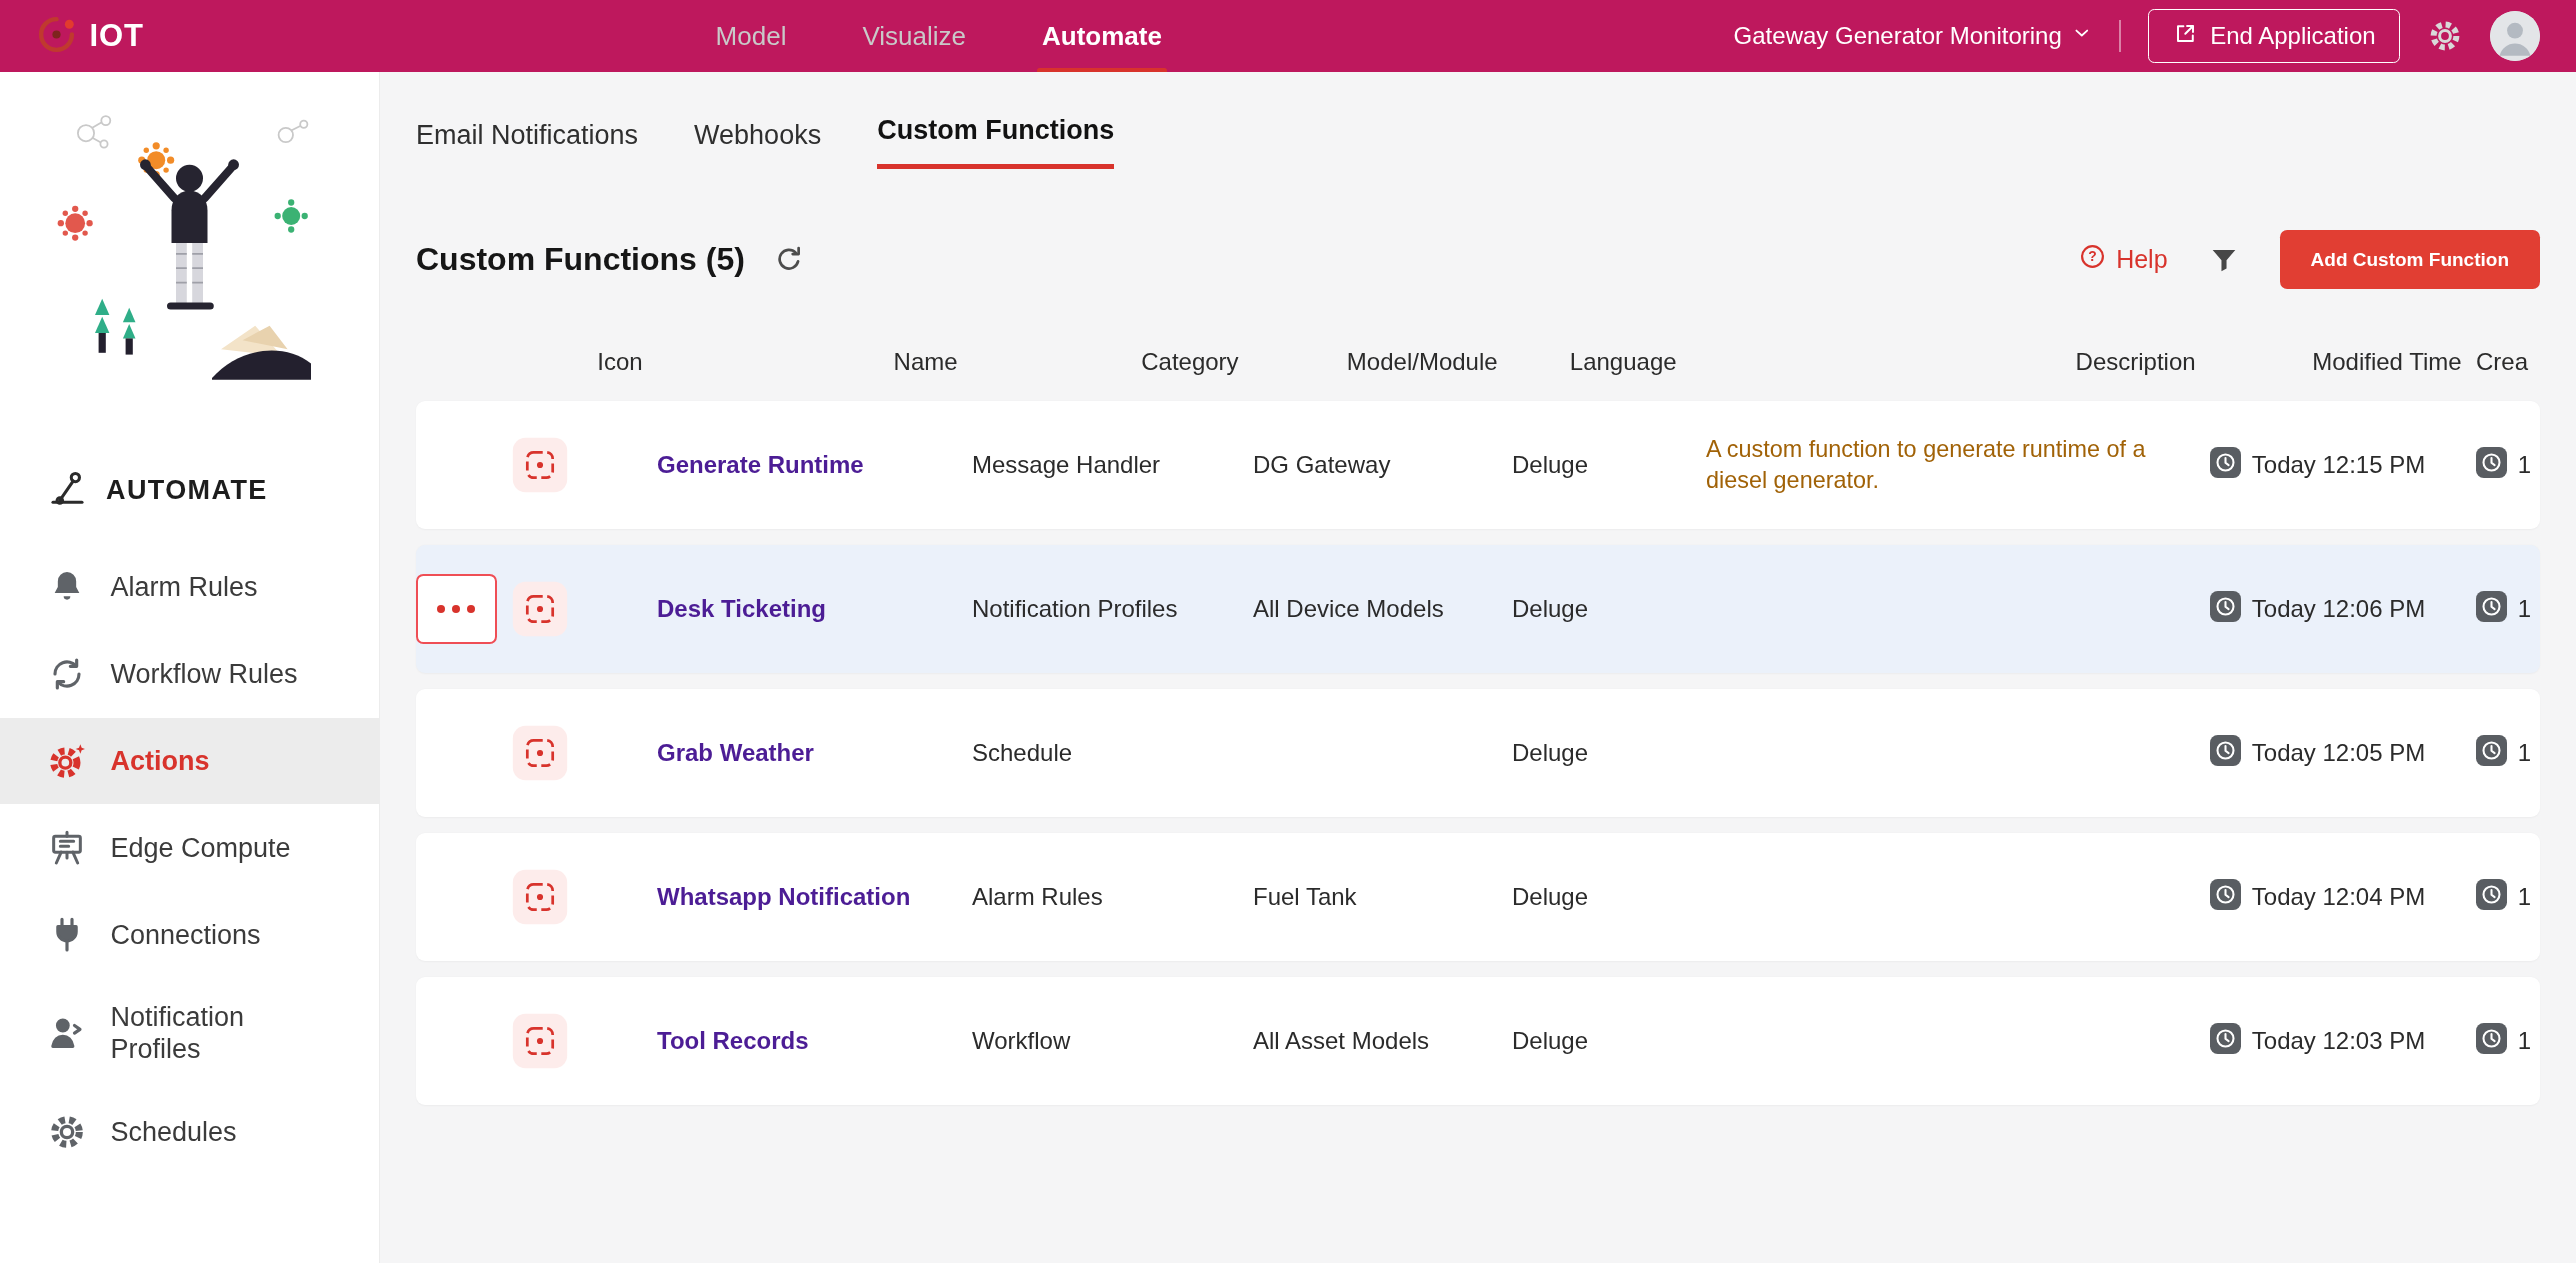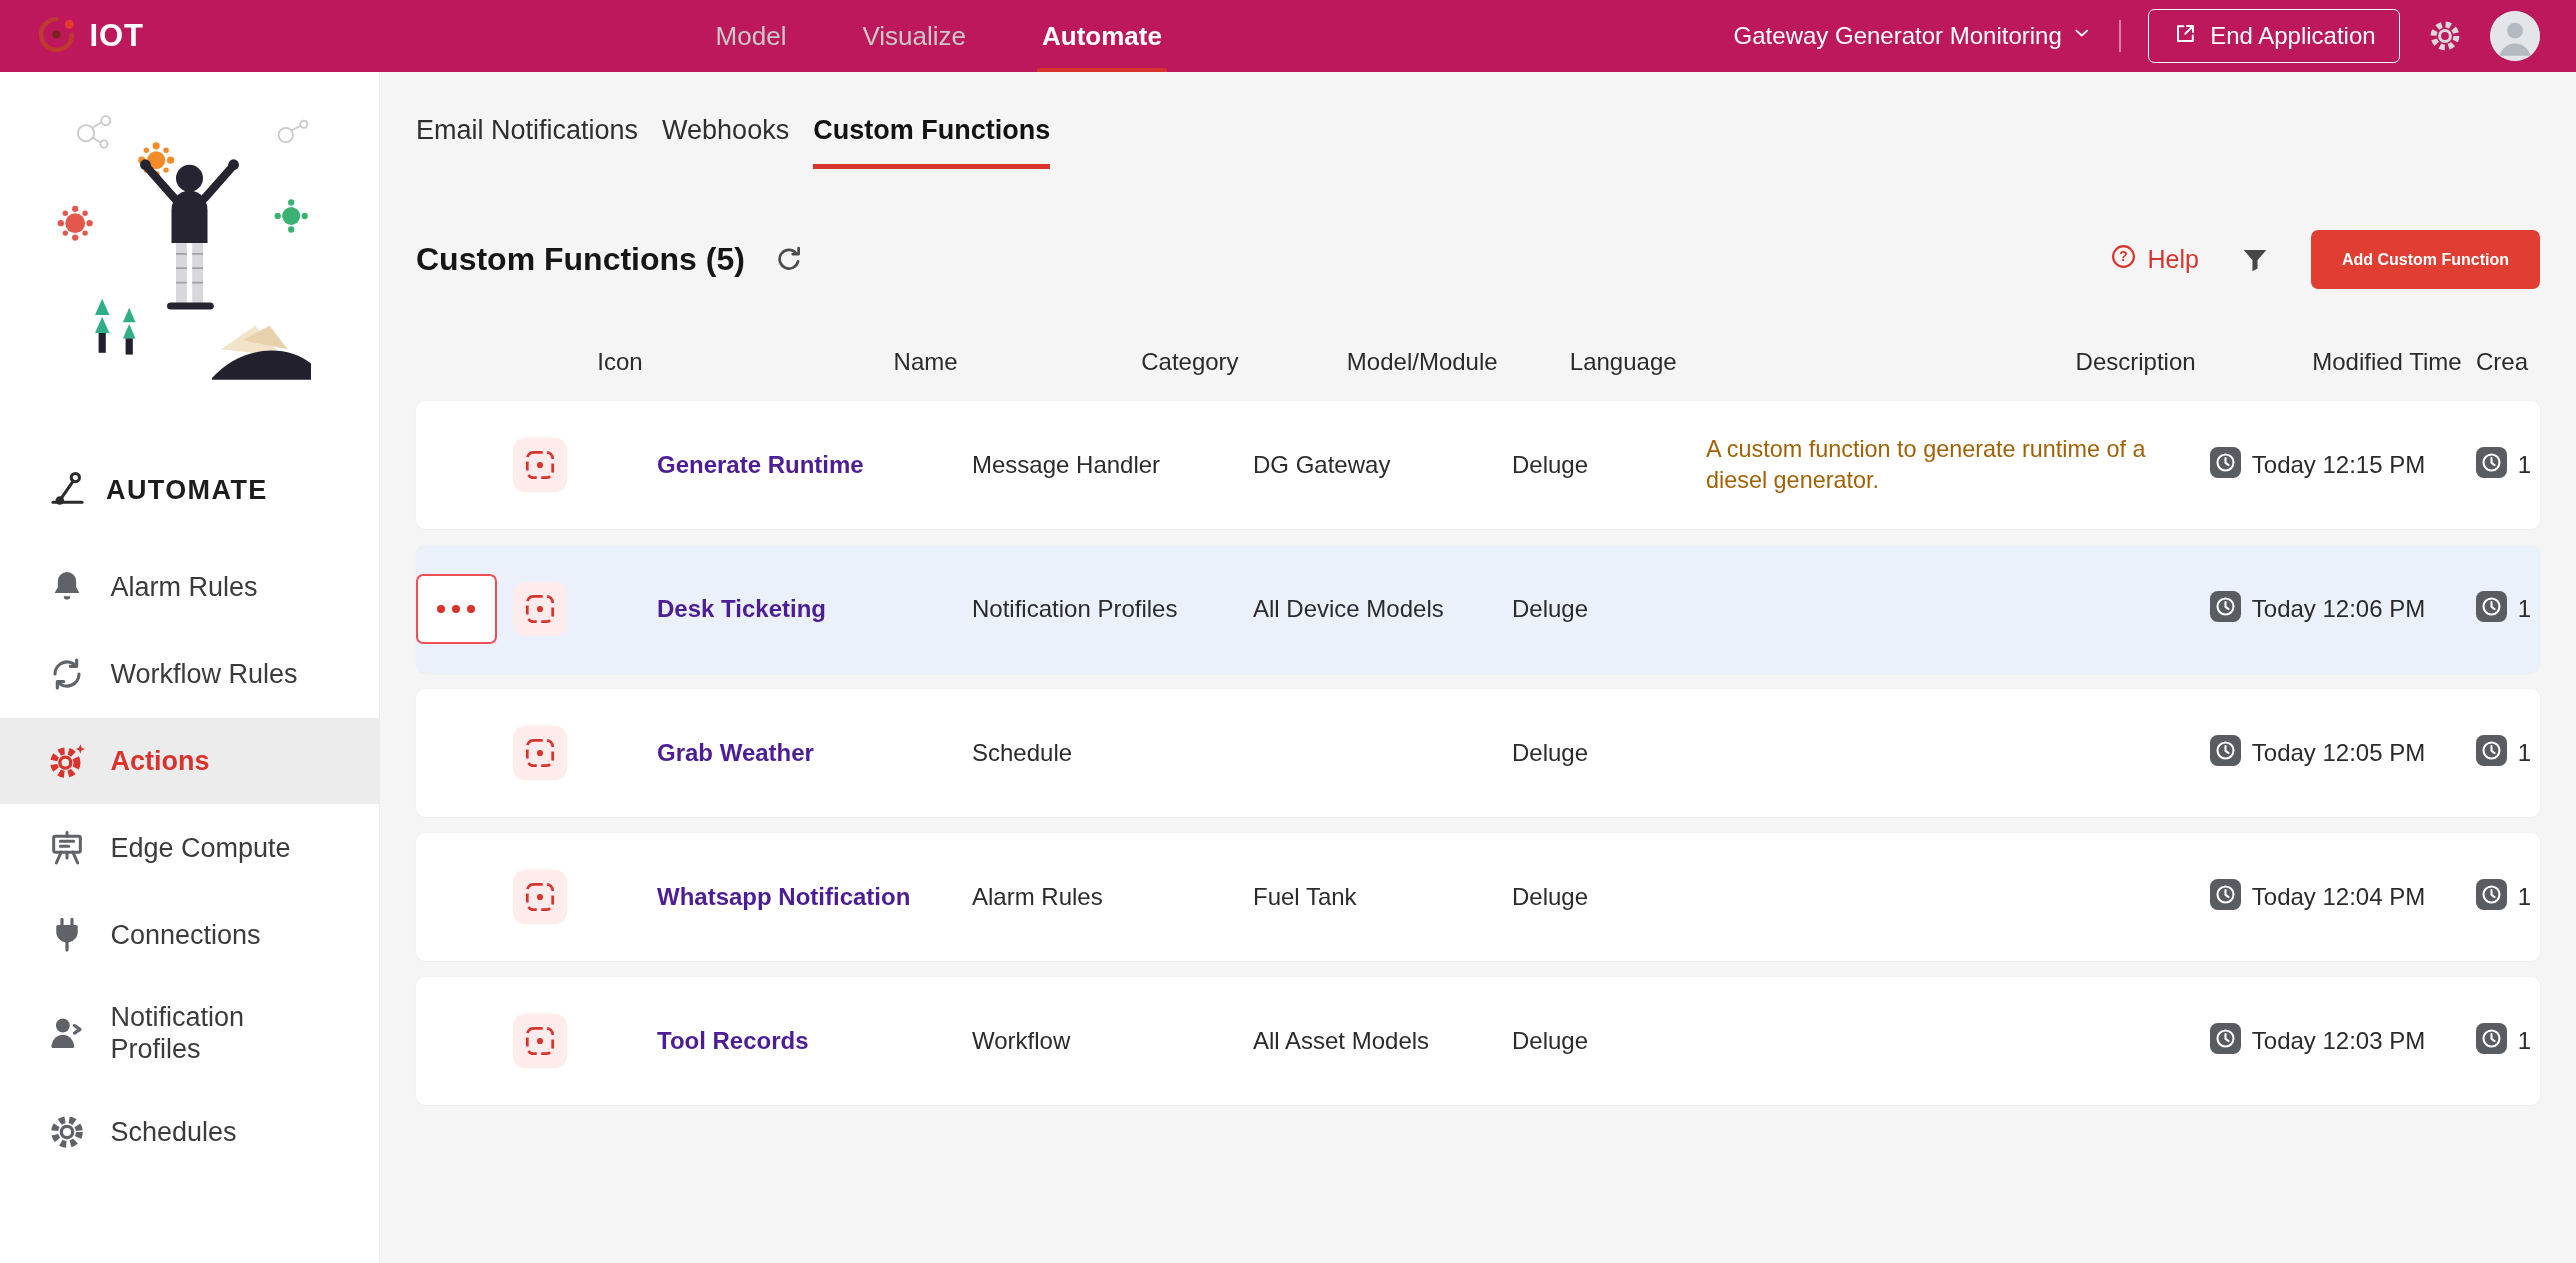--- a/index.html
+++ b/index.html
@@ -35,38 +35,38 @@
     color:#3b3b3b; cursor:pointer; }
   .side-item .s-icon { color:#5f6368; display:flex; }
   .side-item .s-label { font-size:27px; line-height:32px; max-width:225px; }
   .side-item.active { background:#ececec; color:#d8332c; }
   .side-item.active .s-icon { color:#d8332c; }
   .side-item.active .s-label { font-weight:600;text-align:right; }
 
   
   .content { position:absolute; top:72px; left:380px; right:0; bottom:0; padding:43px 36px 0 36px; }
 
-  .tabs { display:flex; gap:24px; }
+  .tabs { display:flex; gap:56px;align-items:flex-end; }
   .tab { font-size:27px; color:#2f2f2f; padding-bottom:18px; cursor:pointer; position:relative; }
   .tab.active { font-weight:700; color:#121212; border-bottom:5.4px solid #d8332c; }
 
   .title-row { position:relative; margin-top:58px; height:65px; display:flex; align-items:center; }
   .page-title { font-size:32px; font-weight:700; color:#161616; }
   .refresh-btn { margin-left:27px; display:flex; align-items:center; color:#4c4c4c; cursor:pointer; }
 
   .toggle { position:absolute; left:50%; transform:translateX(-50%); background:#e6e6e7;
     border-radius:8px; padding:5.4px; display:flex; align-items:center; }
   .toggle-opt { font-size:23.4px; padding:9px 23.4px; border-radius:6.3px; color:#8f8f8f; cursor:pointer; white-space:nowrap; }
   .toggle-opt.active { background:#fff; color:#d8332c; font-weight:700; box-shadow:0 0.9px 2.7px rgba(0,0,0,0.12); }
 
   .title-right { margin-left:auto; display:flex; align-items:center; gap:40px; }
   .help-link { display:flex; align-items:center; gap:9px; color:#d8332c; font-size:25px; cursor:pointer; }
   .filter-btn { display:flex; cursor:pointer; }
   .add-btn { background:#e13e33; color:#fff; border:none; border-radius:7.2px; height:59px;
-    padding:10px 31px; font-size:16px; font-weight:600; cursor:pointer; font-family:inherit; }
+    padding:10px 31px; font-size:19px; font-weight:600; cursor:pointer; font-family:inherit; }
 
   
   .table { margin-top:56px; width:2124px; }
   .t-grid { display:grid; grid-template-columns:95px 146px 315px 281px 259px 179px 519px 266px 63px;
     align-items:center; }
   .t-head { color:#4b4b4b; font-size:23.4px; padding-bottom:25px;text-align:right; }
   .t-head .t-cell { white-space:nowrap; overflow:hidden; }
   .t-row { background:#fff; border-radius:9px; min-height:128px; margin-bottom:16px;
     box-shadow:0 0.9px 1.8px rgba(0,0,0,0.04); cursor:pointer; overflow:hidden; }
   .t-row.selected { background:#ebf1fa; }

